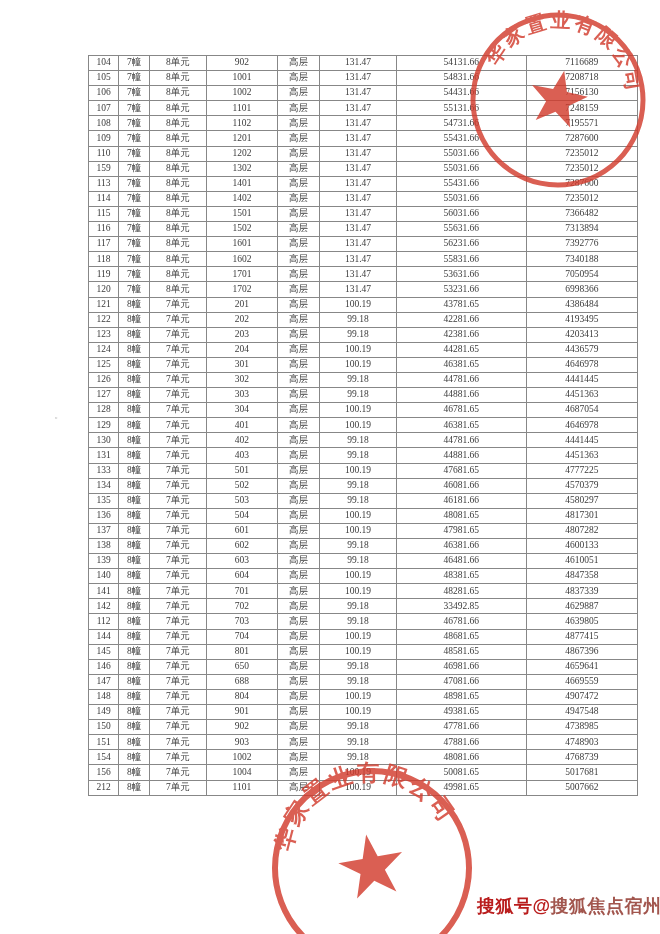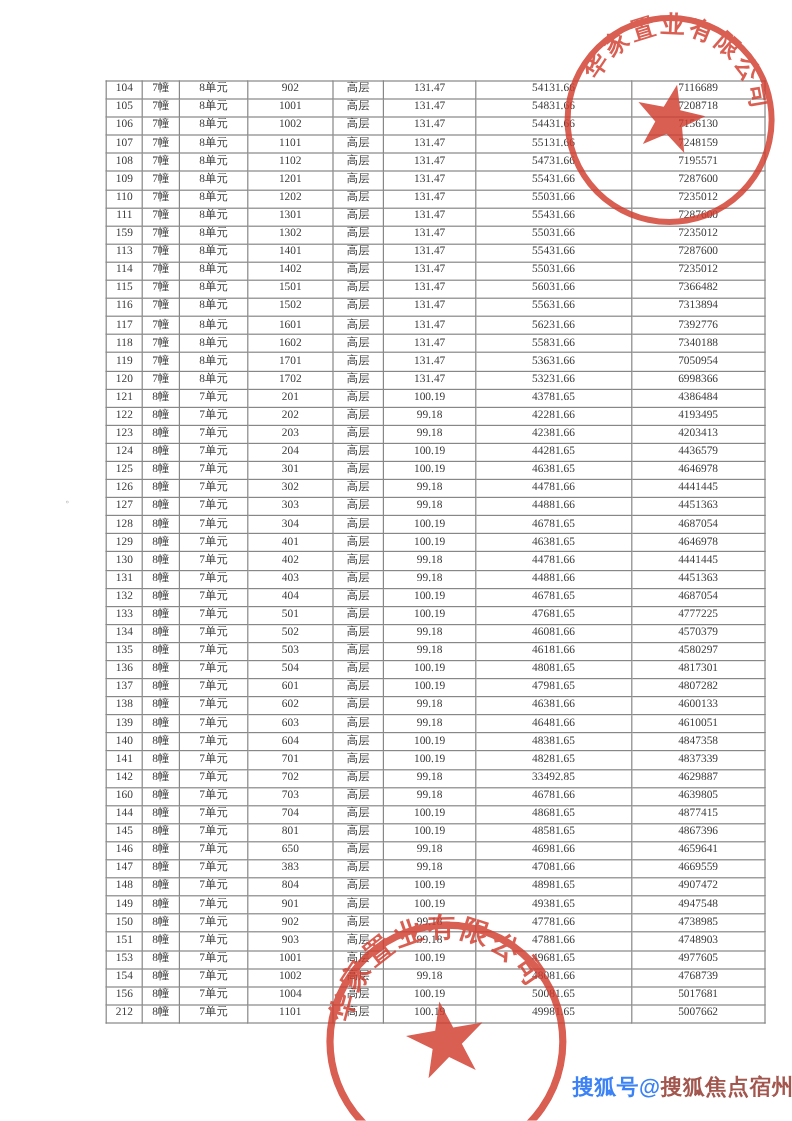--- a/index.html
+++ b/index.html
@@ -1,42 +1,42 @@
 <!DOCTYPE html>
 <html><head>
 <meta charset="utf-8">
 <style>
   html,body{margin:0;padding:0;background:#ffffff;}
   #page{
     position:relative;width:660px;height:934px;background:#ffffff;overflow:hidden;
     font-family:"Liberation Serif","DejaVu Serif",serif;
   }
   .table-wrap{position:absolute;left:88px;top:55px;width:550px;}
-  table.price-table{width:100%;border-collapse:collapse;table-layout:fixed;margin-top:12px;}
+  table.price-table{width:100%;border-collapse:collapse;table-layout:fixed;}
   table.price-table td{
     border:1px solid #878787;height:14.1px;padding:0;
     text-align:center;vertical-align:middle;
     font-size:9.5px;line-height:1;color:#3b3b3b;
     white-space:nowrap;overflow:hidden;
   }
   col.c-no{width:5.5%;} col.c-building{width:5.6%;} col.c-unit{width:10.4%;}
   col.c-room{width:12.9%;} col.c-type{width:7.7%;} col.c-area{width:14.0%;}
   col.c-price{width:23.6%;} col.c-total{width:20.3%;}
 
   .stamp{position:absolute;opacity:0.82;pointer-events:none;}
   .stamp-top{left:463px;top:5px;transform:rotate(12deg);}
   .stamp-bottom{left:262px;top:758px;transform:rotate(-10deg);}
   .seal-text{font-family:"Liberation Serif","DejaVu Serif",serif;font-weight:bold;letter-spacing:3px;}
 
   .watermark{
     position:absolute;left:477px;top:894px;
     font-family:"Liberation Sans","DejaVu Sans",sans-serif;
     font-size:18px;font-weight:bold;letter-spacing:0.5px;white-space:nowrap;
   }
-  .wm-prefix{color:#3b82f6;}
+  .wm-prefix{color:#b91c1c;}
   .wm-account{color:#a2564e;}
 
   .margin-artifact{
     position:absolute;left:54px;top:408px;
     color:#b5b5b5;font-size:10px;
   }
 </style>
 </head>
 <body>
 
@@ -121,60 +121,50 @@
             <td>110</td>
             <td>7幢</td>
             <td>8单元</td>
             <td>1202</td>
             <td>高层</td>
             <td>131.47</td>
             <td>55031.66</td>
             <td>7235012</td>
           </tr>
           <tr>
-            <td>111</td>
-            <td>7幢</td>
-            <td>8单元</td>
-            <td>1301</td>
+            <td>159</td>
+            <td>7幢</td>
+            <td>8单元</td>
+            <td>1302</td>
+            <td>高层</td>
+            <td>131.47</td>
+            <td>55031.66</td>
+            <td>7235012</td>
+          </tr>
+          <tr>
+            <td>113</td>
+            <td>7幢</td>
+            <td>8单元</td>
+            <td>1401</td>
             <td>高层</td>
             <td>131.47</td>
             <td>55431.66</td>
             <td>7287600</td>
           </tr>
           <tr>
-            <td>159</td>
-            <td>7幢</td>
-            <td>8单元</td>
-            <td>1302</td>
+            <td>114</td>
+            <td>7幢</td>
+            <td>8单元</td>
+            <td>1402</td>
             <td>高层</td>
             <td>131.47</td>
             <td>55031.66</td>
             <td>7235012</td>
           </tr>
           <tr>
-            <td>113</td>
-            <td>7幢</td>
-            <td>8单元</td>
-            <td>1401</td>
-            <td>高层</td>
-            <td>131.47</td>
-            <td>55431.66</td>
-            <td>7287600</td>
-          </tr>
-          <tr>
-            <td>114</td>
-            <td>7幢</td>
-            <td>8单元</td>
-            <td>1402</td>
-            <td>高层</td>
-            <td>131.47</td>
-            <td>55031.66</td>
-            <td>7235012</td>
-          </tr>
-          <tr>
             <td>115</td>
             <td>7幢</td>
             <td>8单元</td>
             <td>1501</td>
             <td>高层</td>
             <td>131.47</td>
             <td>56031.66</td>
             <td>7366482</td>
           </tr>
           <tr>
@@ -331,30 +321,20 @@
             <td>131</td>
             <td>8幢</td>
             <td>7单元</td>
             <td>403</td>
             <td>高层</td>
             <td>99.18</td>
             <td>44881.66</td>
             <td>4451363</td>
           </tr>
           <tr>
-            <td>132</td>
-            <td>8幢</td>
-            <td>7单元</td>
-            <td>404</td>
-            <td>高层</td>
-            <td>100.19</td>
-            <td>46781.65</td>
-            <td>4687054</td>
-          </tr>
-          <tr>
             <td>133</td>
             <td>8幢</td>
             <td>7单元</td>
             <td>501</td>
             <td>高层</td>
             <td>100.19</td>
             <td>47681.65</td>
             <td>4777225</td>
           </tr>
           <tr>
@@ -441,21 +421,21 @@
             <td>142</td>
             <td>8幢</td>
             <td>7单元</td>
             <td>702</td>
             <td>高层</td>
             <td>99.18</td>
             <td>33492.85</td>
             <td>4629887</td>
           </tr>
           <tr>
-            <td>160</td>
+            <td>112</td>
             <td>8幢</td>
             <td>7单元</td>
             <td>703</td>
             <td>高层</td>
             <td>99.18</td>
             <td>46781.66</td>
             <td>4639805</td>
           </tr>
           <tr>
             <td>144</td>
@@ -484,21 +464,21 @@
             <td>650</td>
             <td>高层</td>
             <td>99.18</td>
             <td>46981.66</td>
             <td>4659641</td>
           </tr>
           <tr>
             <td>147</td>
             <td>8幢</td>
             <td>7单元</td>
-            <td>383</td>
+            <td>688</td>
             <td>高层</td>
             <td>99.18</td>
             <td>47081.66</td>
             <td>4669559</td>
           </tr>
           <tr>
             <td>148</td>
             <td>8幢</td>
             <td>7单元</td>
             <td>804</td>
@@ -529,30 +509,20 @@
           </tr>
           <tr>
             <td>151</td>
             <td>8幢</td>
             <td>7单元</td>
             <td>903</td>
             <td>高层</td>
             <td>99.18</td>
             <td>47881.66</td>
             <td>4748903</td>
-          </tr>
-          <tr>
-            <td>153</td>
-            <td>8幢</td>
-            <td>7单元</td>
-            <td>1001</td>
-            <td>高层</td>
-            <td>100.19</td>
-            <td>49681.65</td>
-            <td>4977605</td>
           </tr>
           <tr>
             <td>154</td>
             <td>8幢</td>
             <td>7单元</td>
             <td>1002</td>
             <td>高层</td>
             <td>99.18</td>
             <td>48081.66</td>
             <td>4768739</td>

